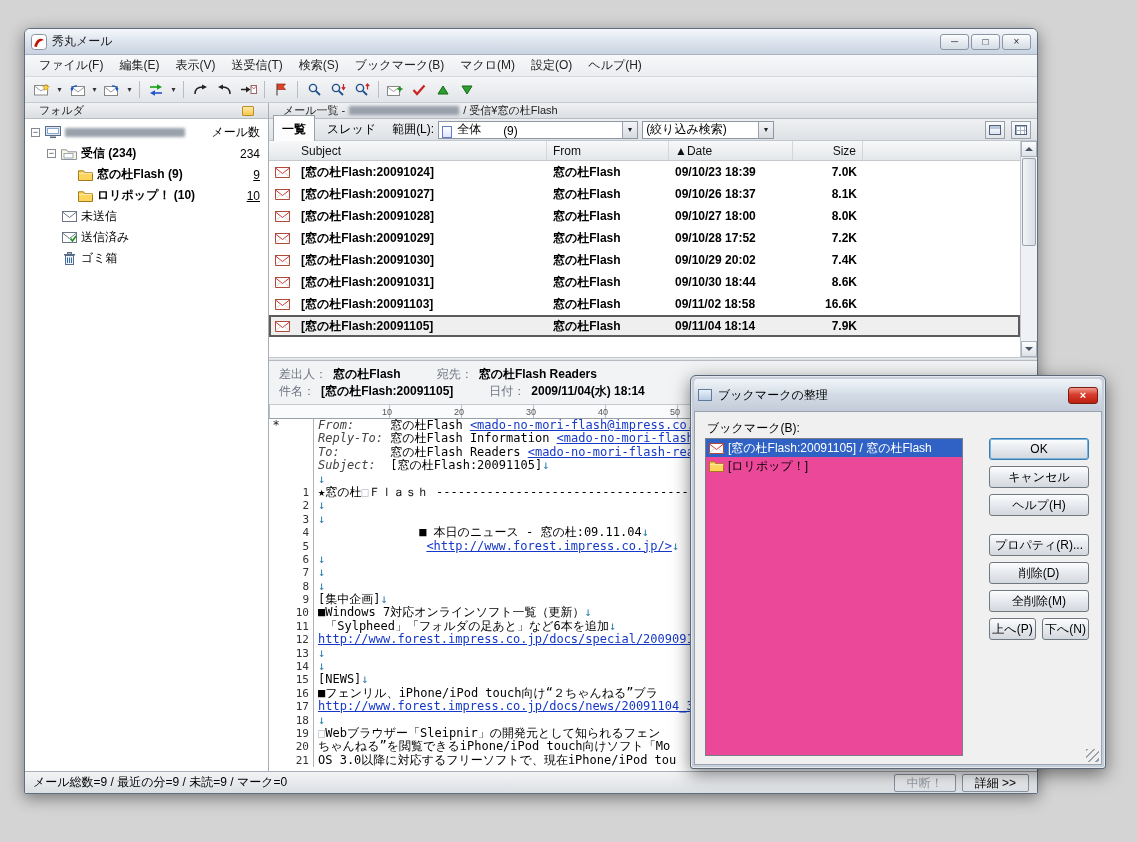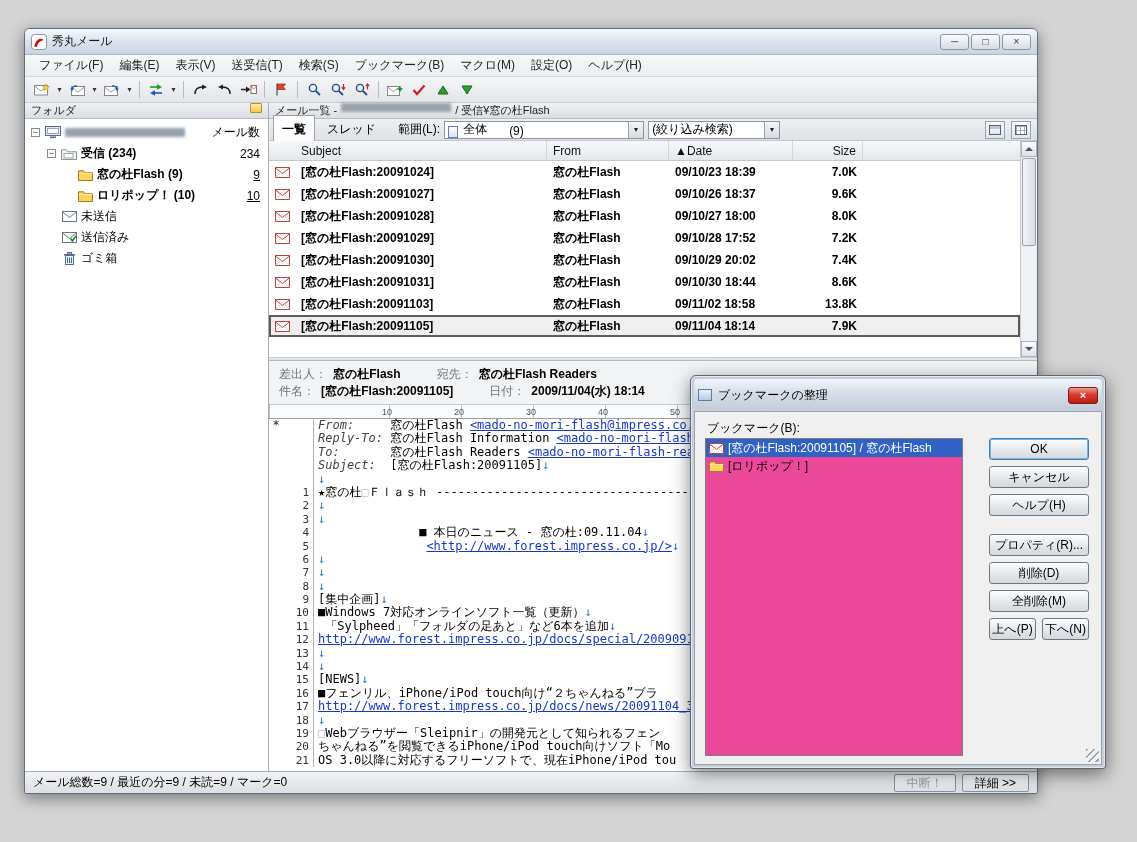--- a/index.html
+++ b/index.html
@@ -23,21 +23,21 @@
   .toolbar{height:26px;background:linear-gradient(#f5f6f8,#e2e5e9);display:flex;align-items:center;padding:0 5px;
        border-bottom:1px solid #c8ccd2}
   .tbtn{height:22px;min-width:24px;display:flex;align-items:center;justify-content:center}
   .tdrop{width:11px;height:22px;display:flex;align-items:center;justify-content:center;font-size:8px;color:#333}
   .tsep{width:1px;height:17px;background:#b8bdc5;margin:0 4px}
 
   .main{flex:1;display:flex;min-height:0}
   
   .lpane{width:244px;border-right:1px solid #a8aeb6;background:#fff;display:flex;flex-direction:column}
   .phead{height:16px;background:linear-gradient(#f0f1f3,#dbdee2);border-bottom:1px solid #b8bdc3;font-size:11px;
-       display:flex;padding:0 6px;color:#222;white-space:nowrap}
+       display:flex;align-items:center;padding:0 14px;color:#222;white-space:nowrap}
   .phico{margin-left:auto;width:12px;height:10px;background:linear-gradient(#ffe9a8,#f5c64a);
        border:1px solid #b98f2d;border-radius:1px}
   .tree{flex:1;padding-top:3px;overflow:hidden}
   .trow{height:21px;display:flex;align-items:center}
   .texp{width:9px;height:9px;border:1px solid #848b94;background:#fff;font-size:9px;line-height:7px;
        text-align:center;color:#333;margin-right:4px;flex:none}
   .texpsp{width:13px;flex:none}
   .tico{width:18px;display:flex;justify-content:center;margin-right:3px;flex:none}
   .tlabel{white-space:nowrap}
   .tlabel.b{font-weight:bold}
@@ -46,21 +46,21 @@
   .redacted{display:inline-block;height:9px;background:#99a1ab;filter:blur(1.5px);border-radius:1px;vertical-align:middle}
   .w110{width:110px;margin:0 4px}
   .w120{width:120px}
 
   
   .rpane{flex:1;min-width:0;background:#fff;display:flex;flex-direction:column}
   .filterbar{height:22px;background:linear-gradient(#eef0f2,#dee1e5);border-bottom:1px solid #c2c7cd;
        display:flex;align-items:center;gap:4px;padding:0 4px}
   .vtab{height:30px;padding:1px 8px;display:flex;align-items:center}
   .vtab.active{background:#fdfdfd;border:1px solid #99a1ab;font-weight:bold}
-  .flabel{margin-left:10px;display:flex;align-items:center;gap:3px}
+  .flabel{margin-left:4px;display:flex;align-items:center;gap:3px}
   .combo{height:18px;background:#fff;border:1px solid #8d97a3;display:flex;align-items:flex-end;padding-left:3px;width:200px}
   .cicon{width:10px;height:12px;border:1px solid #6677cc;background:linear-gradient(#fff,#dde6ff);margin-right:5px;flex:none}
   .ccount{margin-left:22px}
   .carrow{margin-left:auto;width:15px;height:16px;border-left:1px solid #99a1ab;display:flex;align-items:center;
        justify-content:center;font-size:8px;color:#222;background:linear-gradient(#f4f5f7,#d7dbe1)}
   .combo2{width:132px}
   .fspacer{flex:1}
   .viewbtn{width:20px;height:18px;border:1px solid #99a1ab;background:linear-gradient(#fafbfc,#e1e5e9);
        display:flex;align-items:center;justify-content:center;margin-right:2px}
   .vb1{width:12px;height:10px;border:1px solid #55637a;background:linear-gradient(#fff,#dce4f0);box-shadow:inset 0 3px 0 #b9c8dd}
@@ -472,21 +472,21 @@
                   <span class="gc gic">
                     <svg width="15" height="11" viewBox="0 0 15 11">
                       <rect x="0.5" y="0.5" width="14" height="10" fill="#fff" stroke="#b04a3a"></rect>
                       <path d="M0.5 1 L7.5 6.5 L14.5 1" fill="none" stroke="#cc3333"></path>
                       <path d="M0.5 10 L5.5 5.5 M14.5 10 L9.5 5.5" fill="none" stroke="#ddd0cc"></path>
                     </svg>
                   </span>
                   <span class="gc gsub">[窓の杜Flash:20091027]</span>
                   <span class="gc gfrom">窓の杜Flash</span>
                   <span class="gc gdate">09/10/26 18:37</span>
-                  <span class="gc gsize">9.6K</span>
+                  <span class="gc gsize">8.1K</span>
                   <span class="gc gfill"></span>
                 </div>
                 <div class="grow">
                   <span class="gc gic">
                     <svg width="15" height="11" viewBox="0 0 15 11">
                       <rect x="0.5" y="0.5" width="14" height="10" fill="#fff" stroke="#b04a3a"></rect>
                       <path d="M0.5 1 L7.5 6.5 L14.5 1" fill="none" stroke="#cc3333"></path>
                       <path d="M0.5 10 L5.5 5.5 M14.5 10 L9.5 5.5" fill="none" stroke="#ddd0cc"></path>
                     </svg>
                   </span>
@@ -542,21 +542,21 @@
                   <span class="gc gic">
                     <svg width="15" height="11" viewBox="0 0 15 11">
                       <rect x="0.5" y="0.5" width="14" height="10" fill="#fff" stroke="#b04a3a"></rect>
                       <path d="M0.5 1 L7.5 6.5 L14.5 1" fill="none" stroke="#cc3333"></path>
                       <path d="M0.5 10 L5.5 5.5 M14.5 10 L9.5 5.5" fill="none" stroke="#ddd0cc"></path>
                     </svg>
                   </span>
                   <span class="gc gsub">[窓の杜Flash:20091103]</span>
                   <span class="gc gfrom">窓の杜Flash</span>
                   <span class="gc gdate">09/11/02 18:58</span>
-                  <span class="gc gsize">13.8K</span>
+                  <span class="gc gsize">16.6K</span>
                   <span class="gc gfill"></span>
                 </div>
                 <div class="grow sel">
                   <span class="gc gic">
                     <svg width="15" height="11" viewBox="0 0 15 11">
                       <rect x="0.5" y="0.5" width="14" height="10" fill="#fff" stroke="#b04a3a"></rect>
                       <path d="M0.5 1 L7.5 6.5 L14.5 1" fill="none" stroke="#cc3333"></path>
                       <path d="M0.5 10 L5.5 5.5 M14.5 10 L9.5 5.5" fill="none" stroke="#ddd0cc"></path>
                     </svg>
                   </span>

